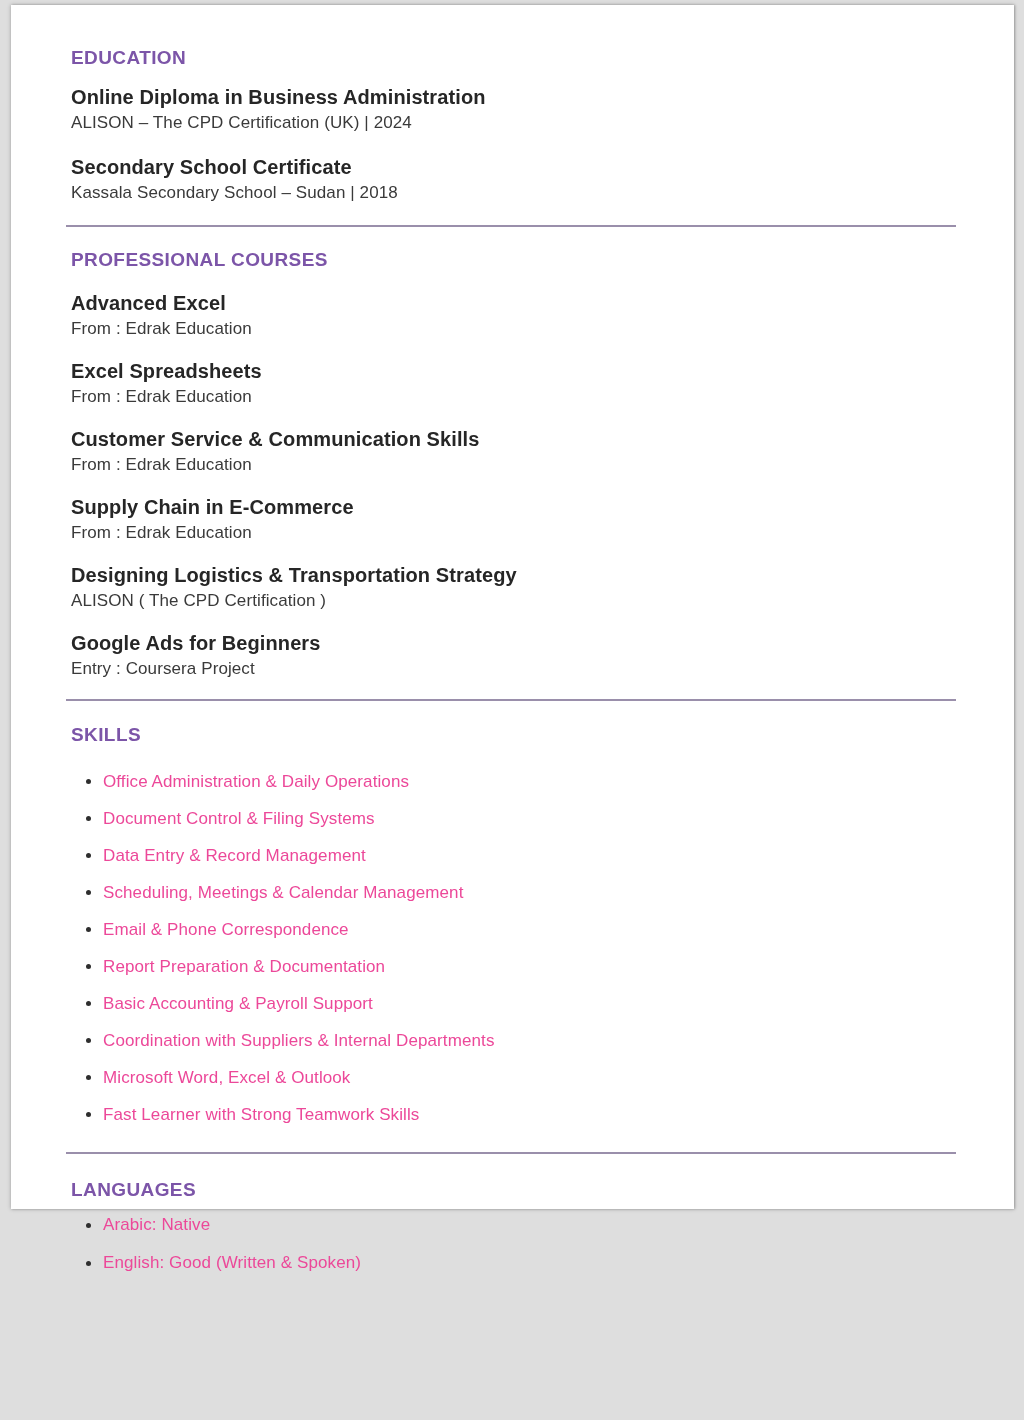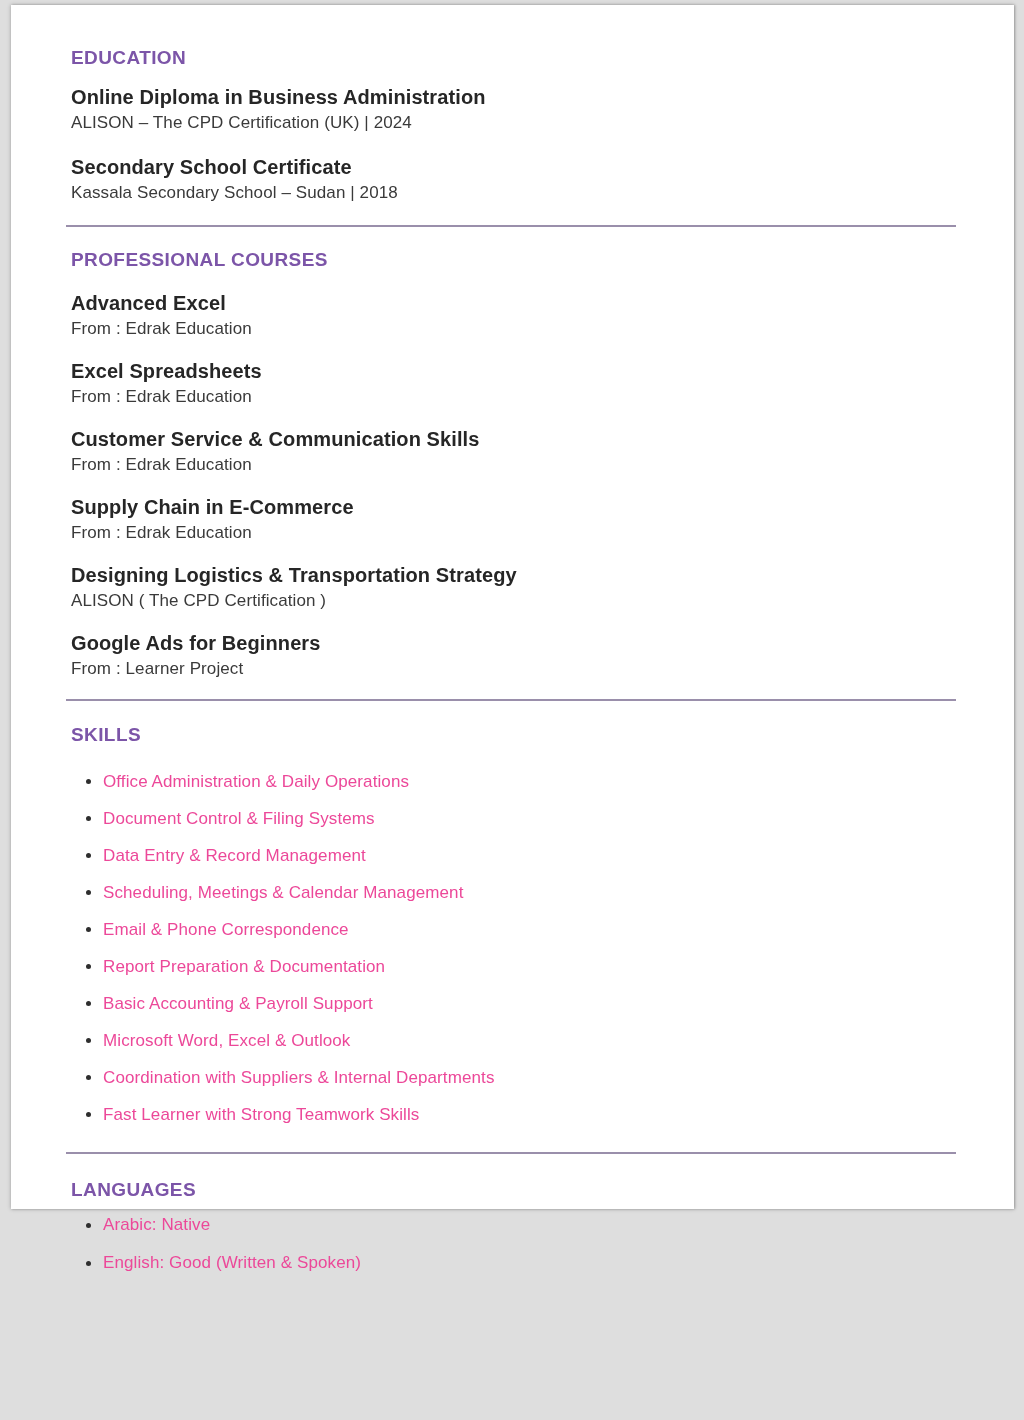--- a/index.html
+++ b/index.html
@@ -140,38 +140,38 @@
         <div class="entry-sub">From : Edrak Education</div>
       </div>
 
       <div class="entry">
         <div class="entry-title">Designing Logistics &amp; Transportation Strategy</div>
         <div class="entry-sub">ALISON ( The CPD Certification )</div>
       </div>
 
       <div class="entry">
         <div class="entry-title">Google Ads for Beginners</div>
-        <div class="entry-sub">From : Learner Project</div>
+        <div class="entry-sub">Entry : Coursera Project</div>
       </div>
     </section>
 
     <hr class="divider divider-2">
 
     <section class="sec sec-skills">
       <h2 class="sec-heading">SKILLS</h2>
       <ul class="dot-list">
         <li><span class="dot"></span><span>Office Administration &amp; Daily Operations</span></li>
         <li><span class="dot"></span><span>Document Control &amp; Filing Systems</span></li>
         <li><span class="dot"></span><span>Data Entry &amp; Record Management</span></li>
         <li><span class="dot"></span><span>Scheduling, Meetings &amp; Calendar Management</span></li>
         <li><span class="dot"></span><span>Email &amp; Phone Correspondence</span></li>
         <li><span class="dot"></span><span>Report Preparation &amp; Documentation</span></li>
         <li><span class="dot"></span><span>Basic Accounting &amp; Payroll Support</span></li>
+        <li><span class="dot"></span><span>Coordination with Suppliers &amp; Internal Departments</span></li>
         <li><span class="dot"></span><span>Microsoft Word, Excel &amp; Outlook</span></li>
-        <li><span class="dot"></span><span>Coordination with Suppliers &amp; Internal Departments</span></li>
         <li><span class="dot"></span><span>Fast Learner with Strong Teamwork Skills</span></li>
       </ul>
     </section>
 
     <hr class="divider divider-3">
 
     <section class="sec sec-languages">
       <h2 class="sec-heading">LANGUAGES</h2>
       <ul class="dot-list">
         <li><span class="dot"></span><span>Arabic: Native</span></li>

